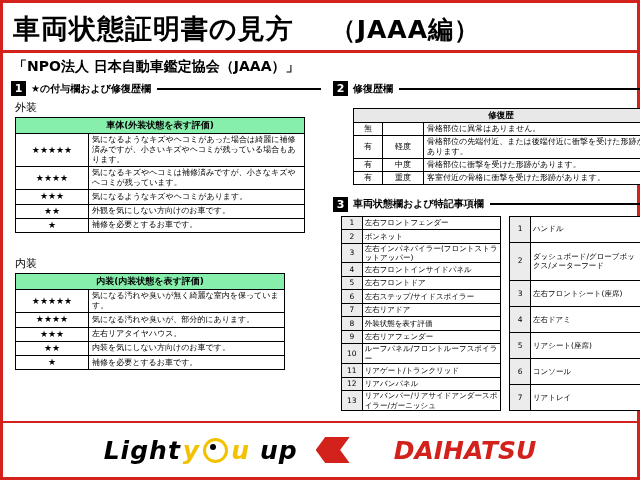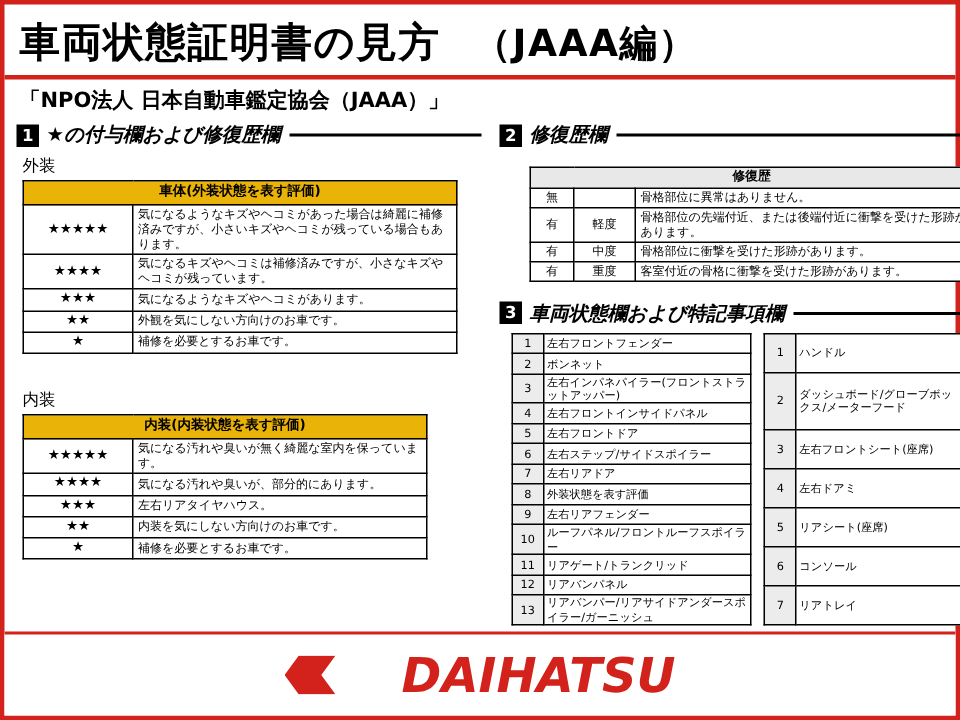--- a/index.html
+++ b/index.html
@@ -26,21 +26,21 @@
   }
   .title{
     font-size:27px;
     font-weight:bold;
     letter-spacing:1px;
     line-height:44px;
     white-space:nowrap;
   }
   .title .sub{
     font-size:25px;
-    margin-left:22px;
+    margin-left:37px;
   }
   .redline{
     position:absolute;
     left:0;right:0;top:47px;
     height:3px;background:#d3221b;
   }
   .org{
     position:absolute;
     left:10px;top:55px;
     font-size:14px;
@@ -60,42 +60,42 @@
   }
   .secnum{
     width:15px;height:15px;
     background:#000;color:#fff;
     font-size:11px;font-weight:bold;
     display:flex;align-items:center;justify-content:center;
     margin-right:5px;
     flex:none;
   }
   .sectitle{
-    font-size:13px;font-weight:bold;white-space:nowrap;font-style:italic;
+    font-size:10px;font-weight:bold;white-space:nowrap;
   }
   .secrule{
     flex:1;height:2px;background:#000;margin-left:6px;
   }
   .grouplabel{
     font-size:11px;font-weight:normal;
     margin:4px 0 2px 4px;
   }
   table{
     border-collapse:collapse;
     font-size:8.5px;
     background:#fff;
   }
   td,th{
     border:1px solid #000;
     padding:1px 3px;
     vertical-align:middle;
     line-height:1.25;
   }
   .capt td{
-    background:#eab308;
+    background:#86efac;
     font-weight:bold;
     font-size:9px;
     text-align:center;
     padding:2px;
   }
   .stars{
     text-align:center;
     font-size:9px;
     letter-spacing:0px;
     white-space:nowrap;
@@ -156,21 +156,21 @@
     background:#000;left:3.5px;top:3.5px;
   }
   .dai{display:flex;align-items:center;gap:8px;}
   .dmark{
     width:34px;height:26px;
     background:#d3221b;
     position:relative;
     clip-path:polygon(0% 50%, 28% 0%, 100% 0%, 72% 50%, 100% 100%, 28% 100%);
   }
   .dname{
-    font-size:32px;font-weight:bold;font-style:italic;color:#d3221b;
+    font-size:25px;font-weight:bold;font-style:italic;color:#d3221b;
     letter-spacing:0px;
     margin-left:36px;
   }
 </style>
 </head>
 <body>
 
 <div class="page">
 
   <div class="header">
@@ -381,20 +381,27 @@
                 <td class="n-txt2">リアトレイ</td>
               </tr>
         </tbody>
           </table>
       </div>
     </div>
   </div>
 
   <div class="footer">
     <div class="brandrow">
+      <div class="light">
+        <span>Light</span>
+        <span class="yellow">y</span>
+        <span class="oeye"></span>
+        <span class="yellow">u</span>
+        <span style="margin-left:8px;">up</span>
+      </div>
       <div class="dai">
         <div class="dmark"></div>
         <div class="dname">DAIHATSU</div>
       </div>
     </div>
   </div>
 
 </div>
 
 </body></html>

